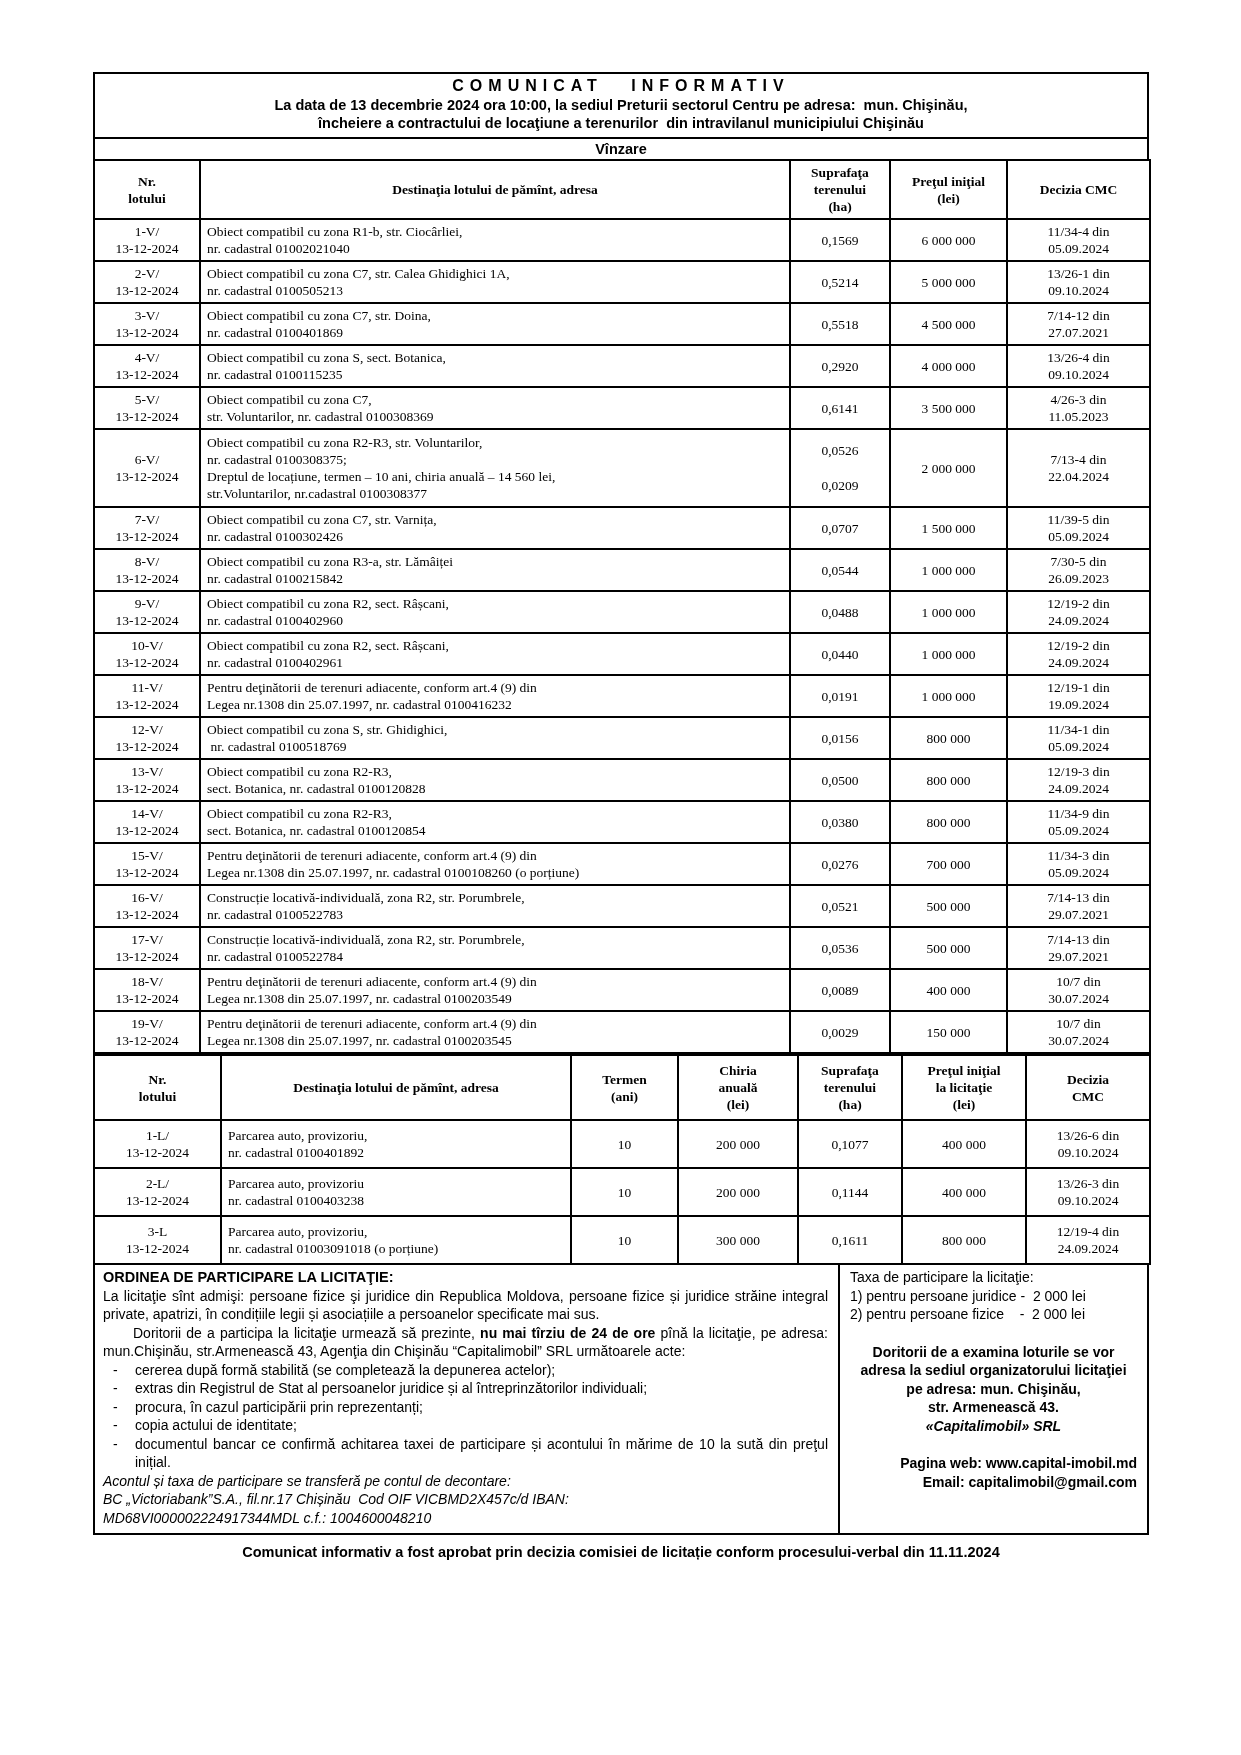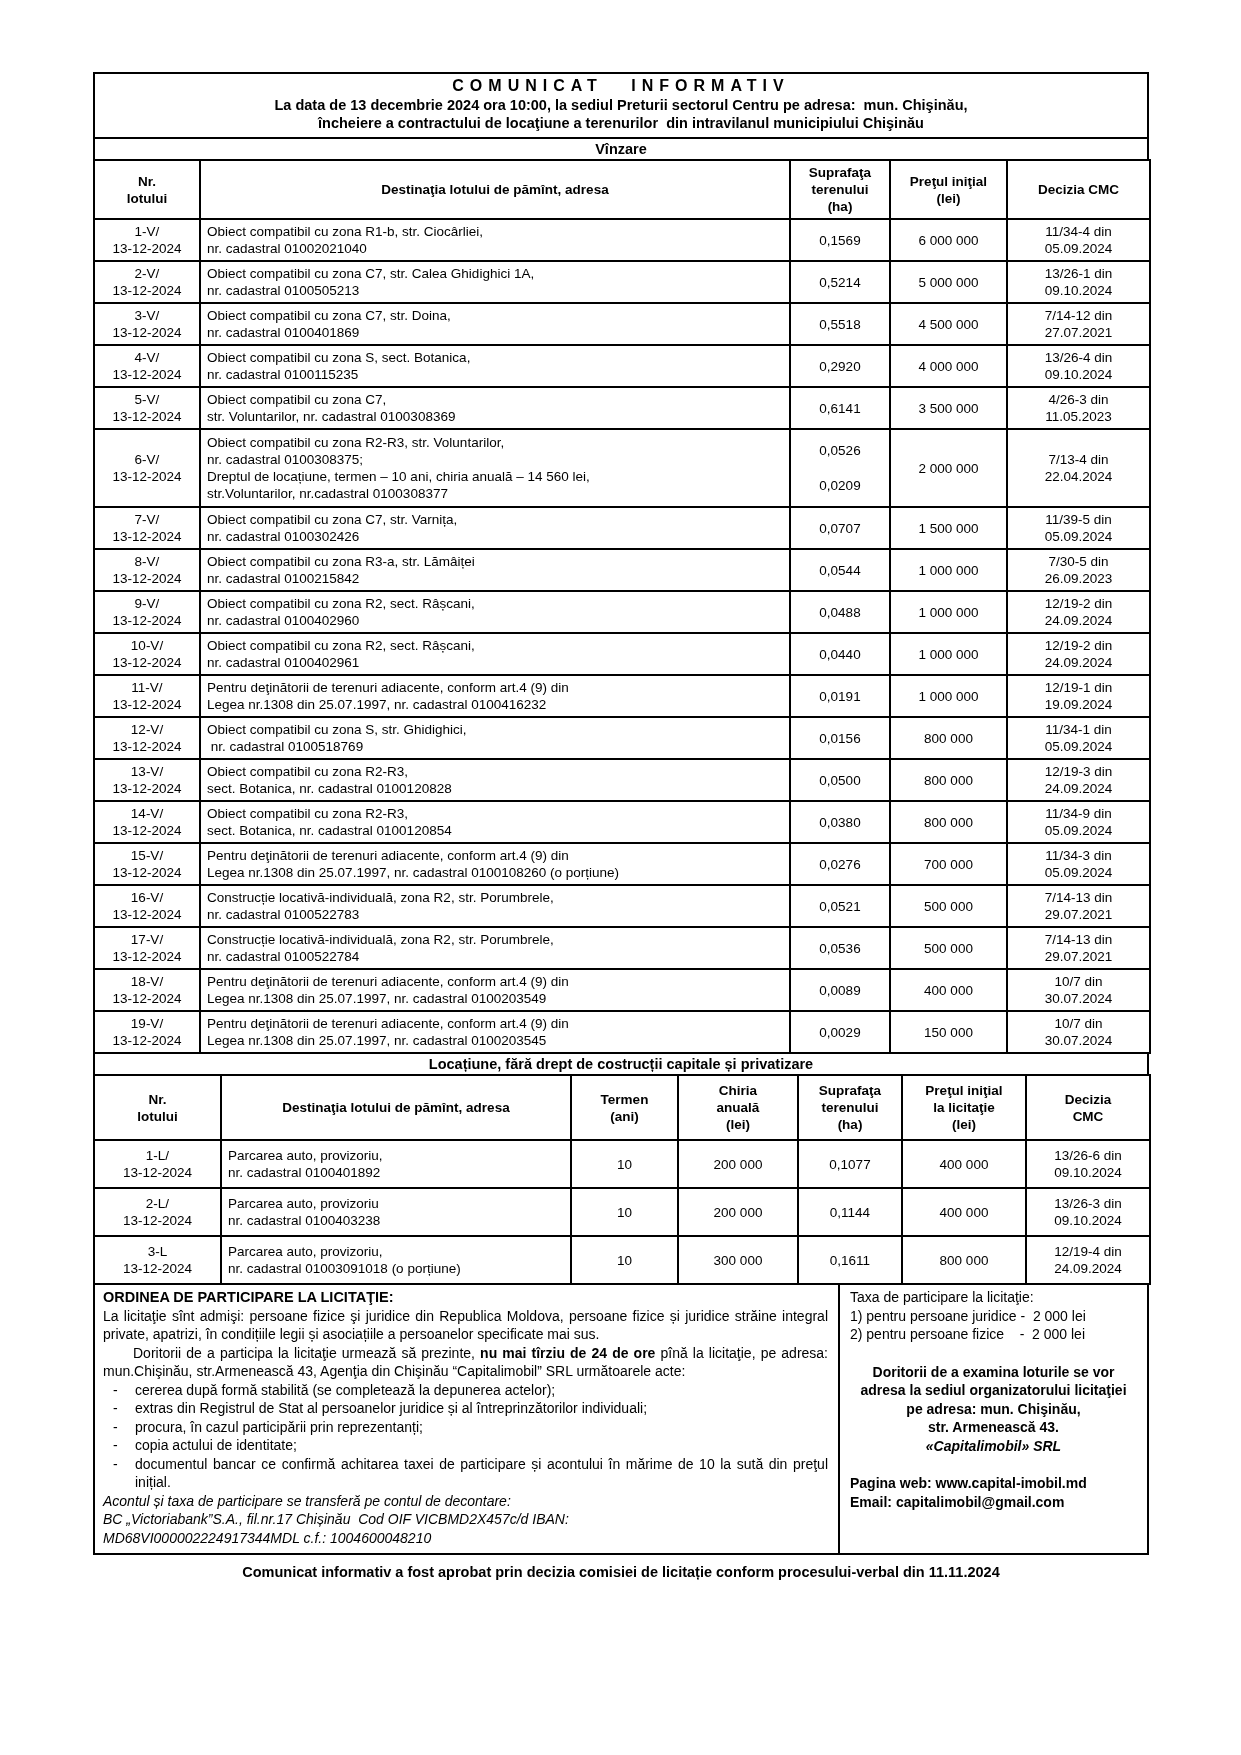--- a/index.html
+++ b/index.html
@@ -4,21 +4,21 @@
 <style>
   html,body{margin:0;padding:0;}
   body{width:1241px;height:1755px;background:#ffffff;color:#000;
        font-family:"Liberation Sans",sans-serif;position:relative;overflow:hidden;}
   .doc{position:absolute;left:93px;top:72px;width:1056px;}
   .title-box{border:2px solid #000;text-align:center;font-weight:bold;padding:3px 10px 5px;box-sizing:border-box;}
   .doc-title{font-size:16px;letter-spacing:6px;word-spacing:18px;margin-bottom:1px;}
   .intro div{font-size:14.5px;line-height:18px;white-space:pre-wrap;}
   .banner{border-left:2px solid #000;border-right:2px solid #000;text-align:center;
           font-weight:bold;font-size:14.5px;padding:2px 5px;box-sizing:border-box;}
-  table{width:100%;border-collapse:collapse;table-layout:fixed;}
+  table{width:100%;border-collapse:collapse;table-layout:fixed;font-family:Liberation Serif, serif;}
   td,th{border:2px solid #000;font-size:13.5px;line-height:17px;vertical-align:middle;overflow:hidden;}
   th{font-weight:bold;padding:3px 3px;text-align:center;}
   td{padding:3px 6px;}
   td.c{text-align:center;}
   .dest-cell{text-align:left;}
   .cell-lines div{white-space:pre-wrap;}
   .area-multi{display:flex;flex-direction:column;justify-content:space-around;height:70px;}
   .lease td{height:40px;}
   .lease th{padding:6px 3px;}
   .bottom{border:2px solid #000;border-top:none;display:flex;box-sizing:border-box;}
@@ -30,21 +30,21 @@
   .para.indent{text-indent:30px;}
   .doc-list{margin:0;padding:0;list-style:none;}
   .doc-list li{display:flex;}
   .doc-list .dash{width:32px;padding-left:10px;box-sizing:border-box;flex:none;}
   .doc-list .txt{flex:1;text-align:justify;}
   .transfer div{font-style:italic;white-space:pre-wrap;}
   .fees-line,.fees-items div{white-space:pre-wrap;}
   .examine{font-weight:bold;text-align:center;margin-top:19px;}
   .company{font-weight:bold;font-style:italic;text-align:center;}
   .phones{font-weight:bold;text-align:center;margin-top:19px;}
-  .web{font-weight:bold;text-align:left;margin-top:19px;}
+  .web{font-weight:bold;text-align:right;margin-top:19px;}
   .footer{margin-top:9px;text-align:center;font-weight:bold;font-size:14.5px;}
 </style>
 </head>
 <body>
 
 <div class="doc">
 
   <div class="title-box">
     <div class="doc-title">COMUNICAT INFORMATIV</div>
     <div class="intro">
@@ -655,21 +655,20 @@
           <td class="c">
             <div class="cell-lines">
               <div>10/7 din</div>
               <div>30.07.2024</div>
             </div>
           </td>
         </tr>
       </tbody>
   </table>
 
-  <div class="banner">Locațiune, fără drept de costrucții capitale și privatizare</div>
 
   <table class="lease">
     <colgroup>
       <col style="width:127px">
         <col style="width:350px">
         <col style="width:107px">
         <col style="width:120px">
         <col style="width:104px">
         <col style="width:124px">
         <col style="width:124px">

